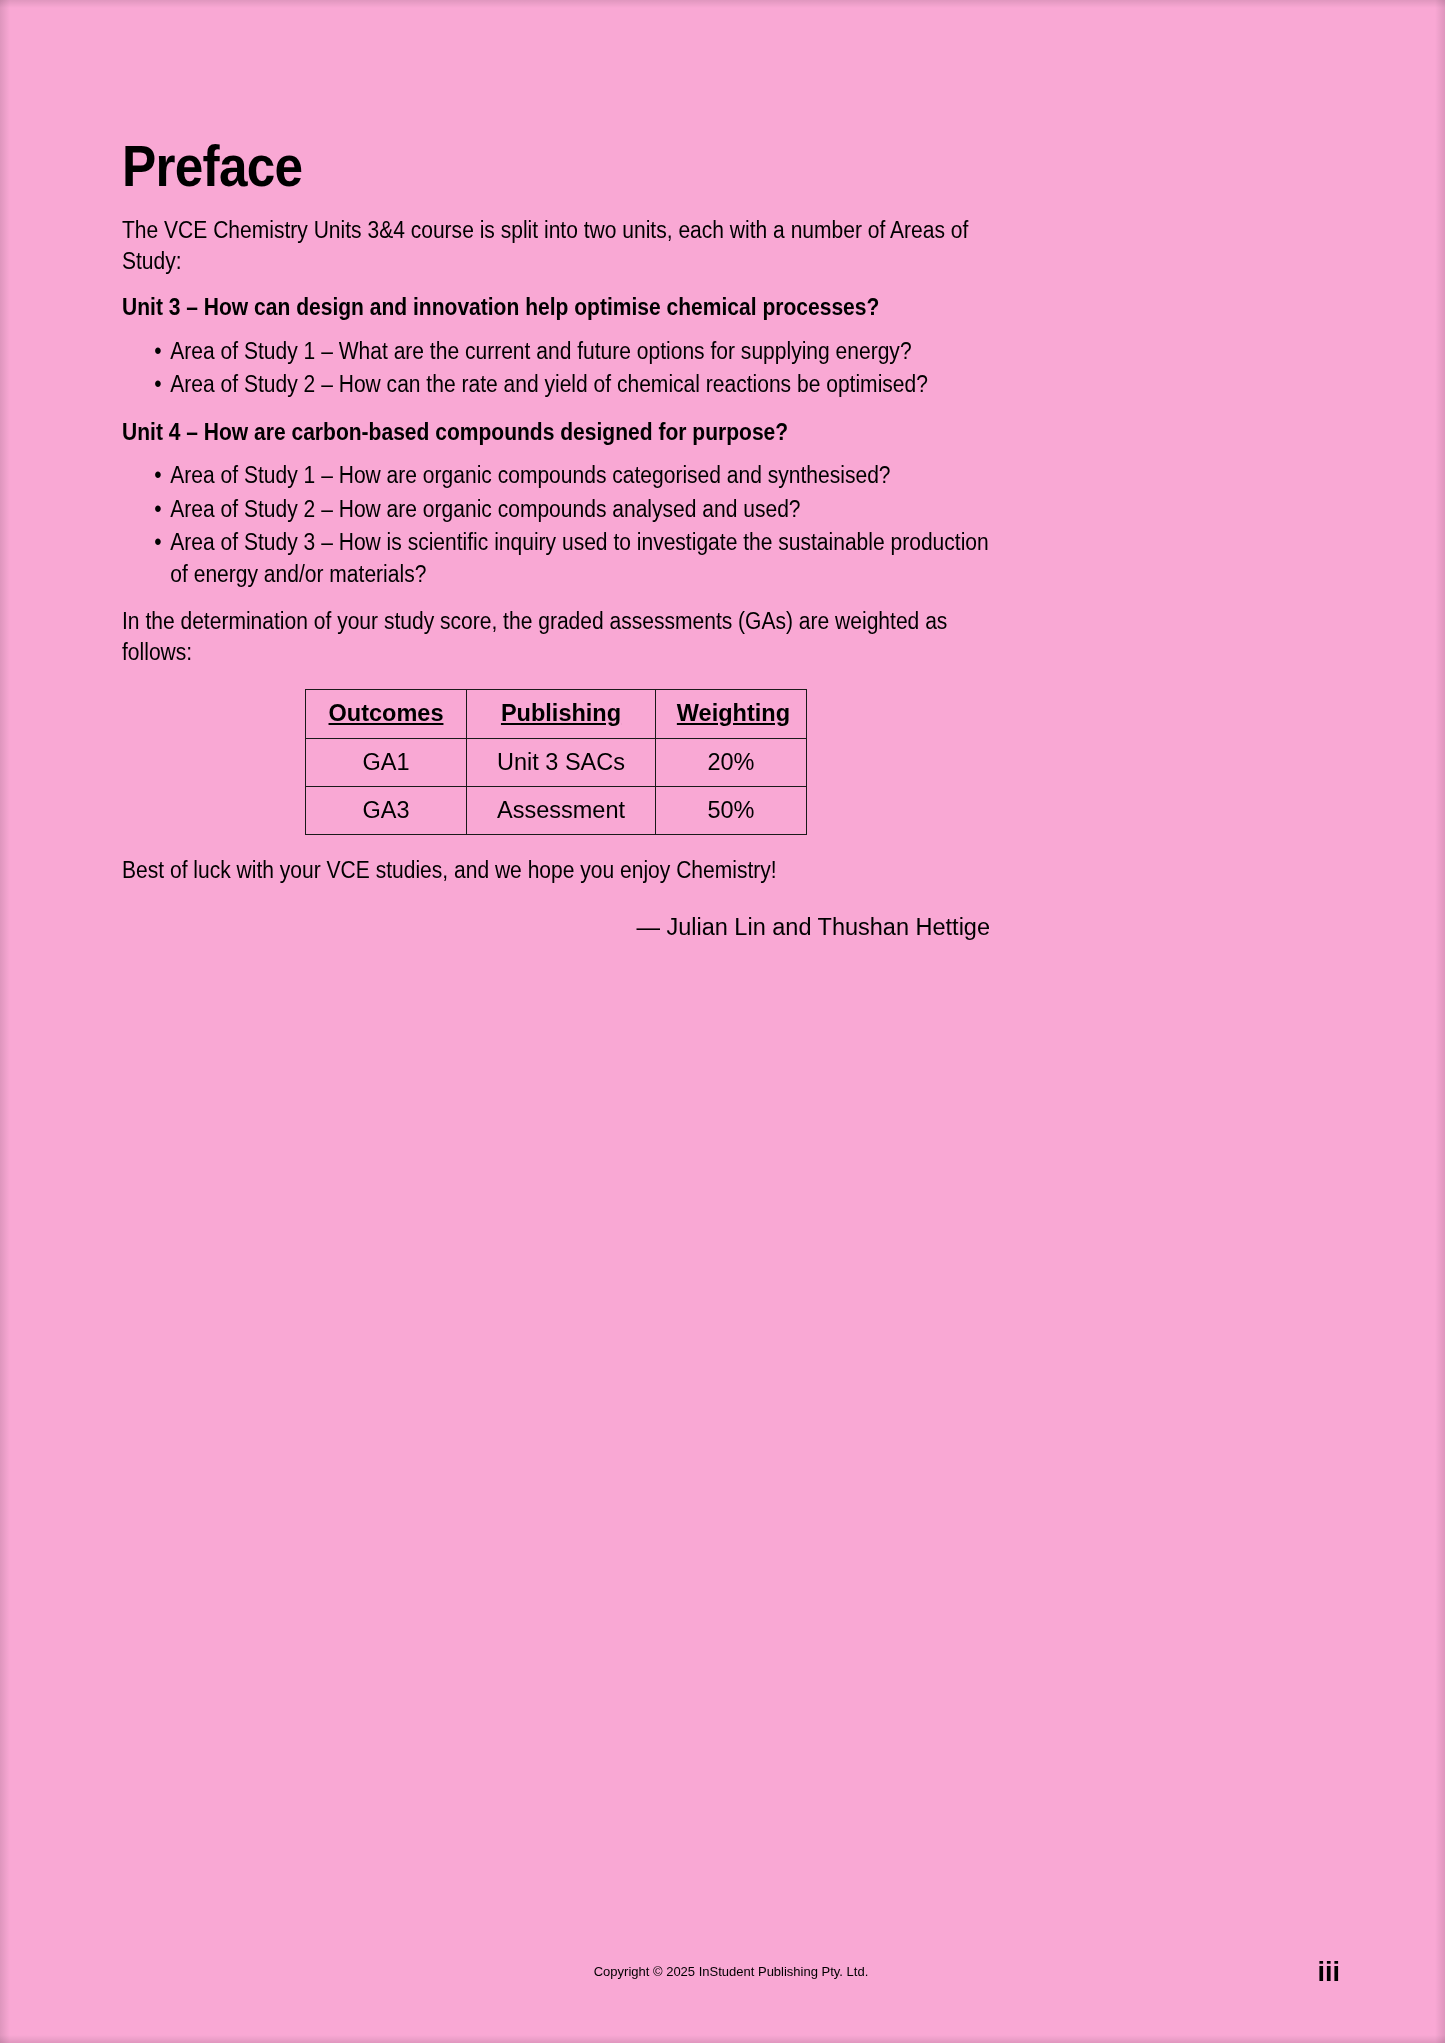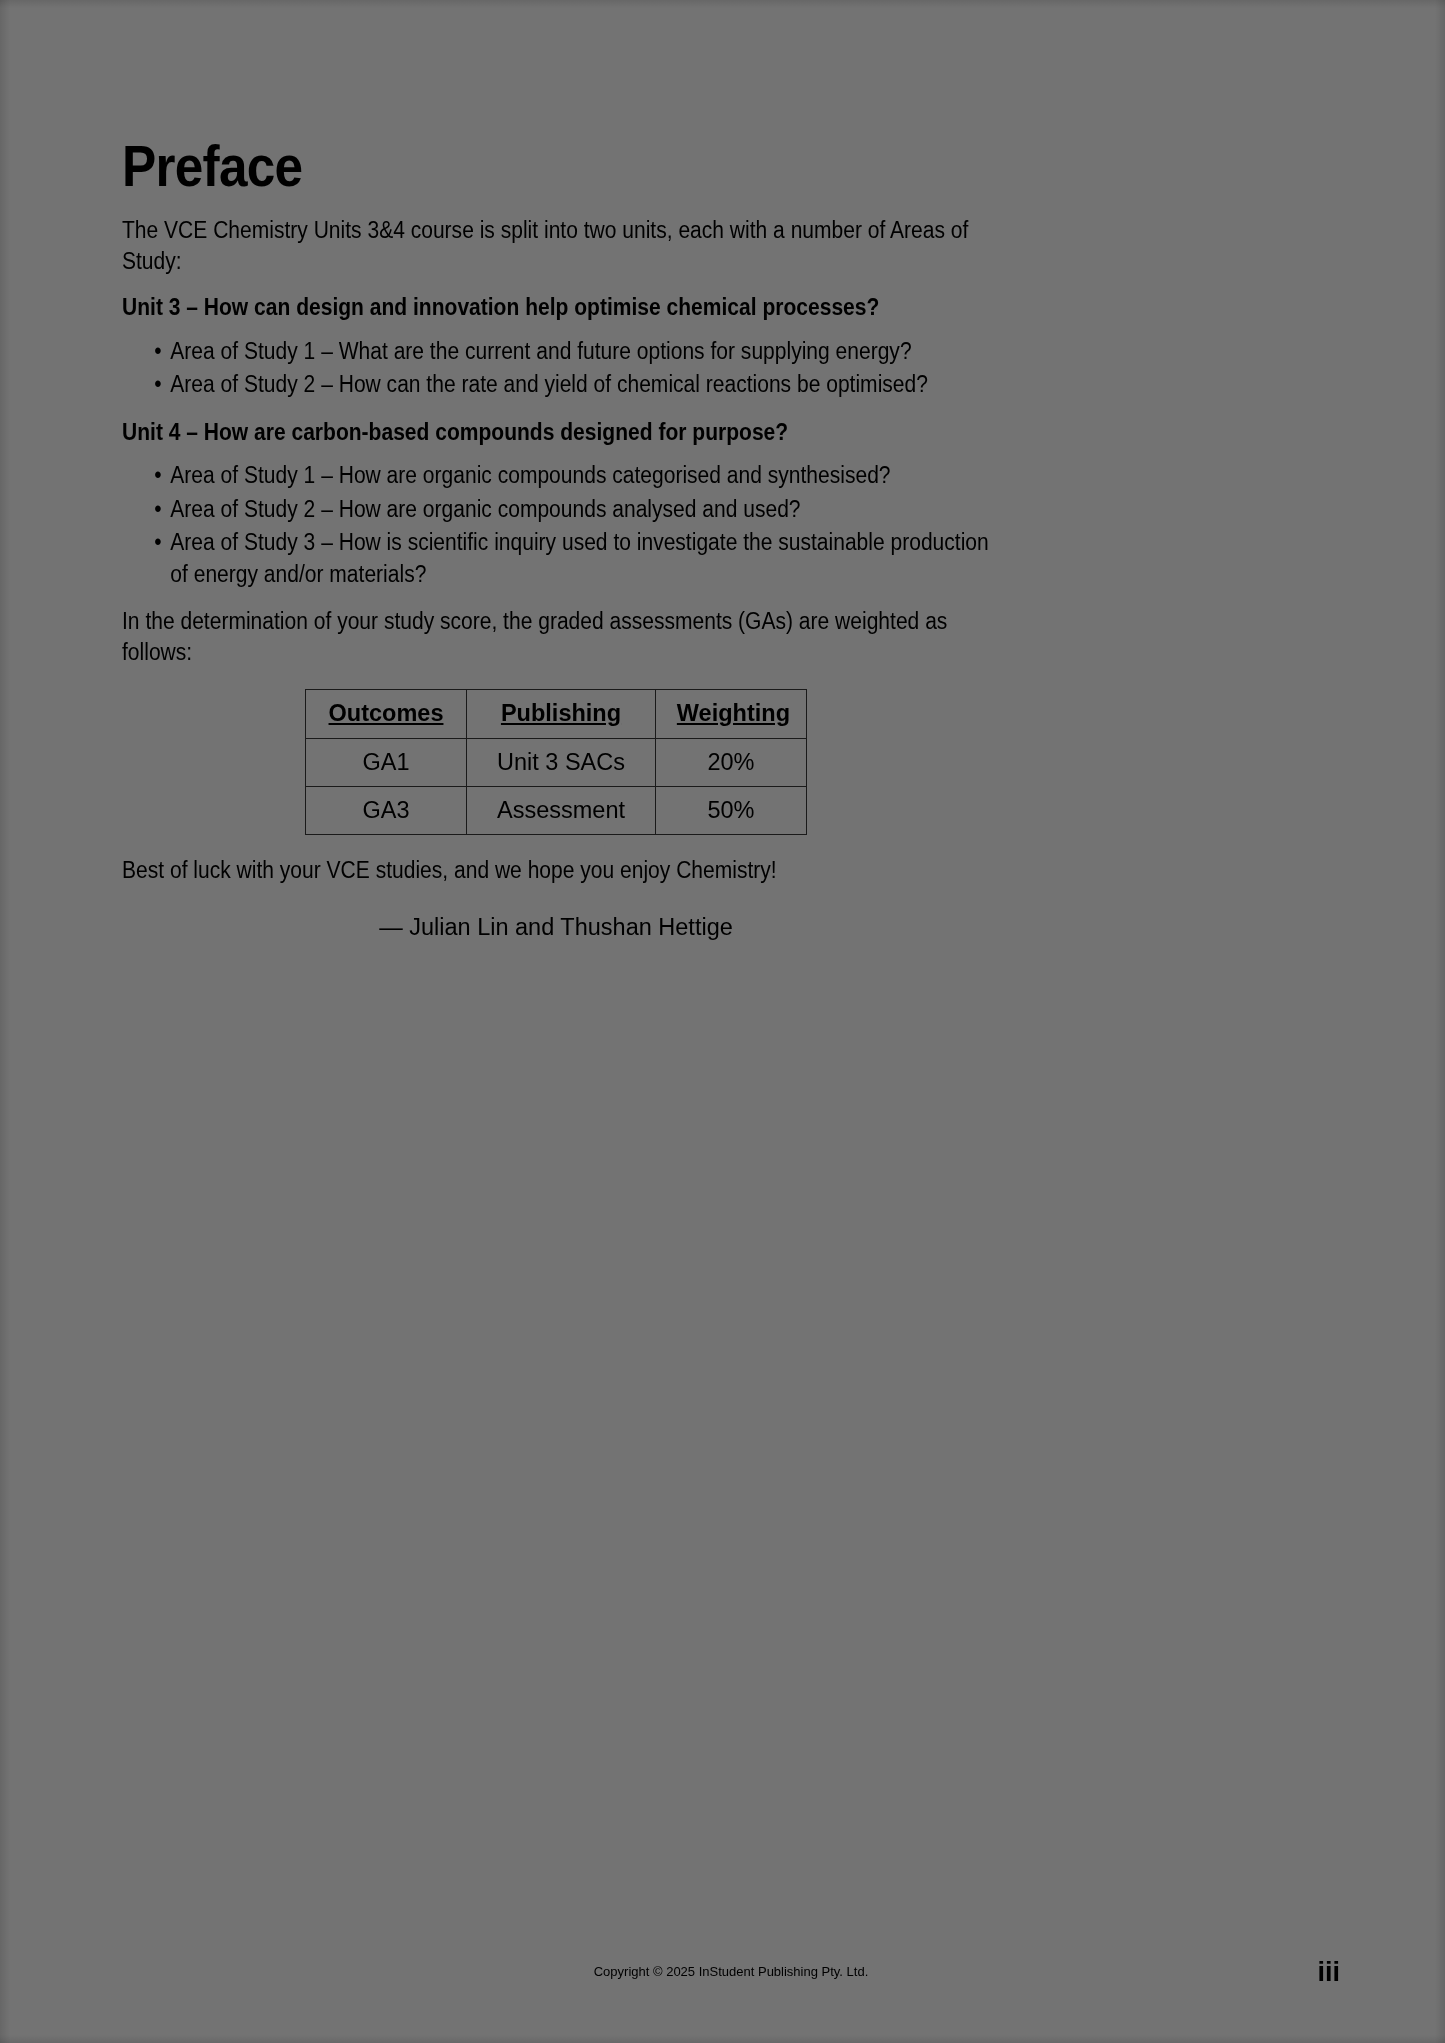--- a/index.html
+++ b/index.html
@@ -5,21 +5,21 @@
   html, body {
     margin: 0;
     padding: 0;
     background: #ffffff;
   }
 
   .page {
     position: relative;
     width: 1445px;
     height: 2043px;
-    background: #737373;
+    background: #f9a8d4;
     margin: 0 auto;
     overflow: hidden;
     font-family: "Liberation Sans", "DejaVu Sans", sans-serif;
     color: #000000;
     box-sizing: border-box;
   }
 
   
   .edge-shade-left,
   .edge-shade-right,
@@ -136,21 +136,21 @@
     text-decoration: underline;
   }
 
   table.ga-table .col-outcomes { min-width: 128px; }
   table.ga-table .col-assessment { min-width: 156px; }
   table.ga-table .col-weighting { min-width: 118px; text-align: right; }
 
   .signature {
     font-size: 23.5px;
     line-height: 1.3;
-    text-align: center;
+    text-align: right;
     margin: 26px 8px 0 0;
     width: 868px;
   }
 
   
   .footer {
     position: absolute;
     left: 122px;
     right: 105px;
     bottom: 58px;

